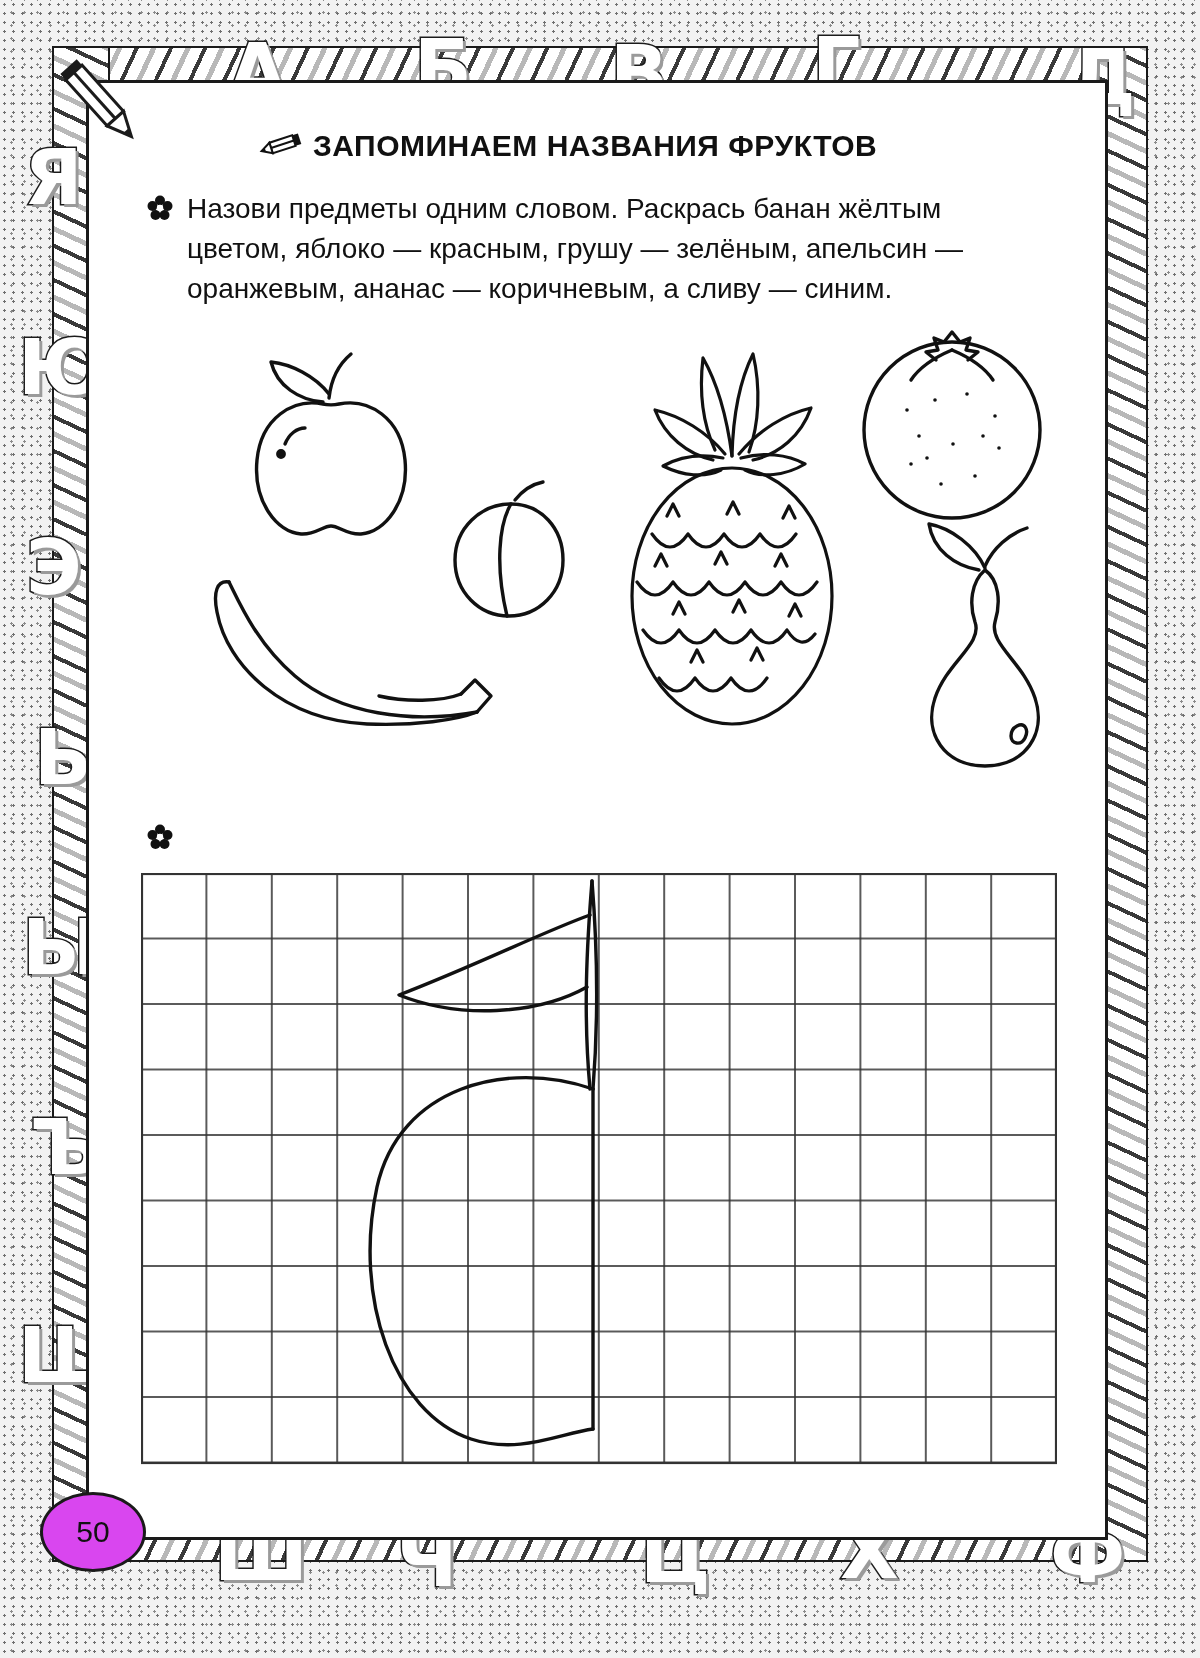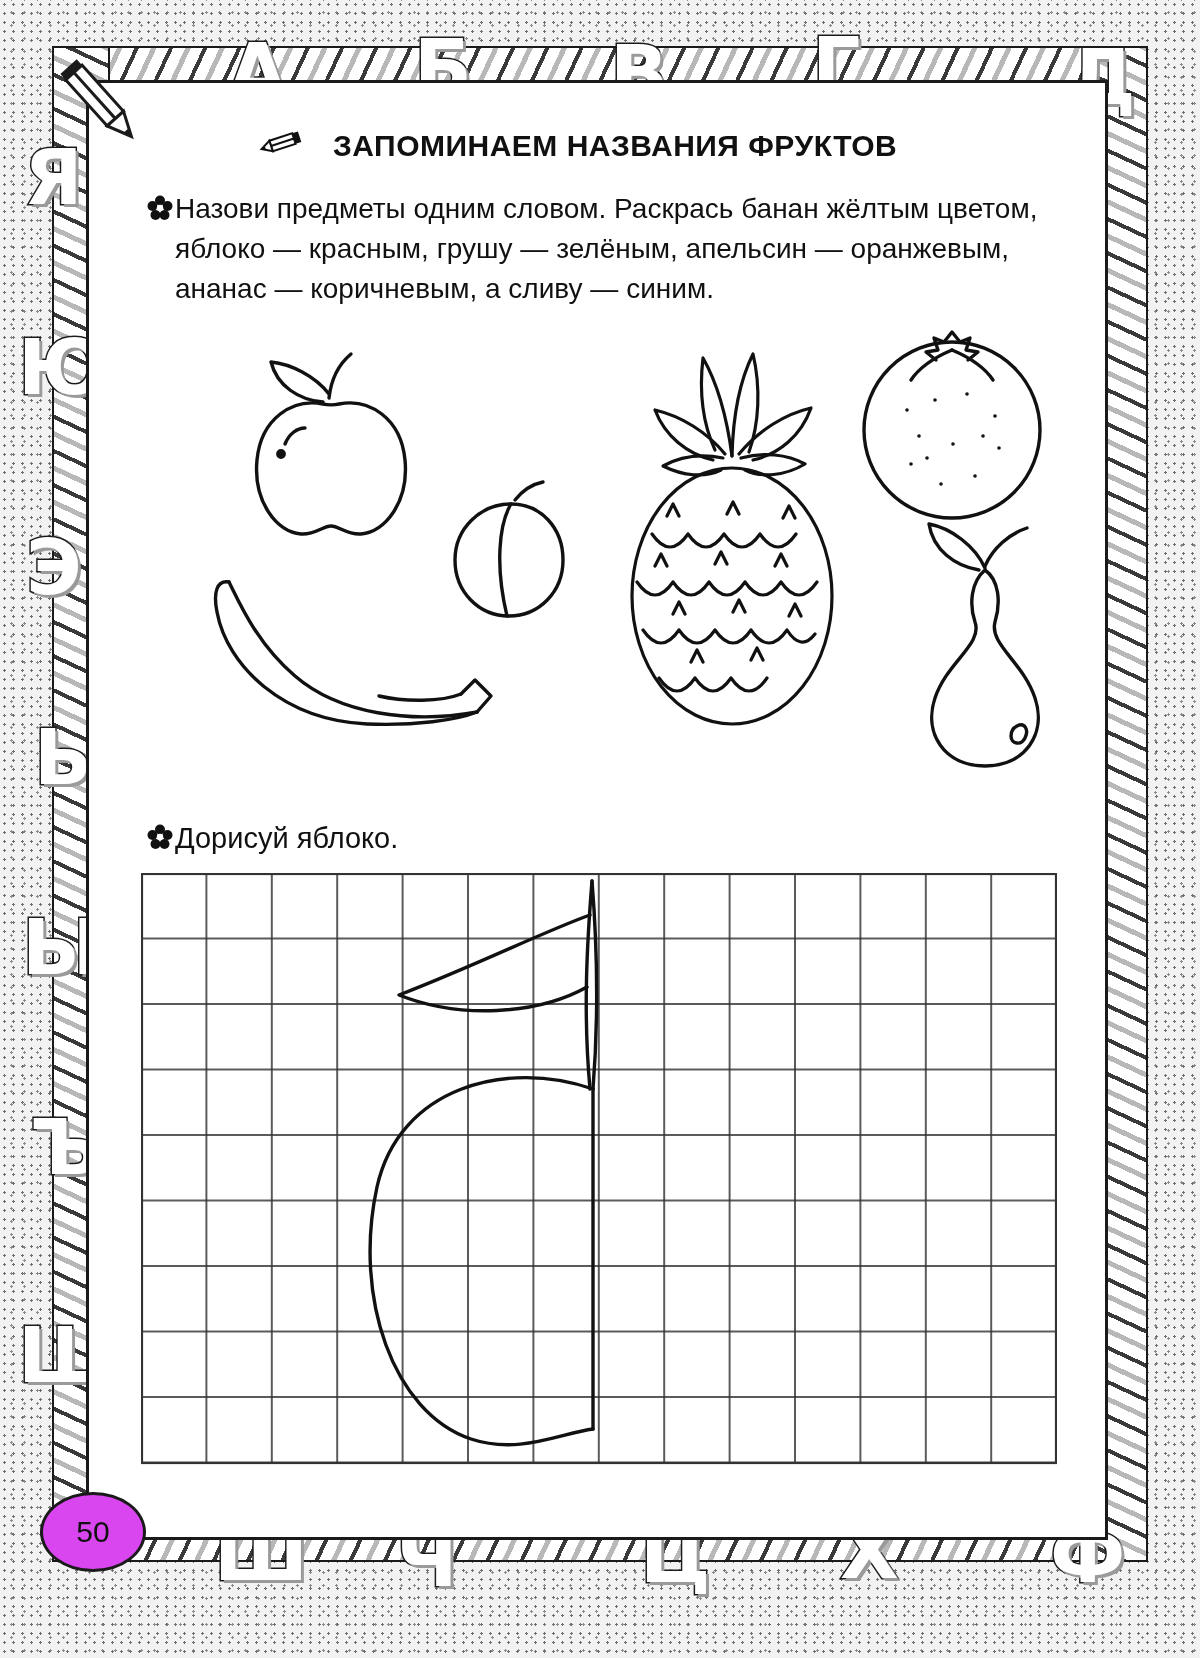--- a/index.html
+++ b/index.html
@@ -79,36 +79,36 @@
     height: 1460px;
     background: #ffffff;
     border: 3px solid #1a1a1a;
     box-sizing: border-box;
     z-index: 5;
   }
 
   
   .title-row {
     display: flex;
-    align-items: center;
-    gap: 28px;
+    align-items: flex-end;
+    gap: 8px;
     margin: 46px 0 0 170px;
   }
   .title-text {
     font-family: "Liberation Sans", sans-serif;
     font-weight: 700;
     font-size: 30px;
     letter-spacing: 0.5px;
     color: #111111;
   }
 
   
   .task {
     display: flex;
-    gap: 2px;
+    gap: 14px;
     margin: 26px 58px 0 58px;
   }
   .flower-bullet { flex: 0 0 auto; margin-top: 6px; }
   .task-text {
     font-family: "Liberation Sans", sans-serif;
     font-size: 28px;
     line-height: 1.42;
     color: #111111;
   }
   .task2 { margin-top: 30px; }
@@ -330,21 +330,20 @@
     <span class="flower-bullet">
       <svg width="26" height="26" viewBox="0 0 26 26">
         <circle cx="13" cy="5.5" r="5" fill="#111"></circle>
         <circle cx="5.5" cy="11" r="5" fill="#111"></circle>
         <circle cx="20.5" cy="11" r="5" fill="#111"></circle>
         <circle cx="8.5" cy="20" r="5" fill="#111"></circle>
         <circle cx="17.5" cy="20" r="5" fill="#111"></circle>
         <circle cx="13" cy="13" r="3.2" fill="#ffffff"></circle>
       </svg>
     </span>
-    <span class="task-text">Дорисуй яблоко.</span>
   </div>
 
   <div class="grid-wrap">
     <svg class="grid-svg" width="916" height="600" viewBox="0 0 916 600">
       <defs>
         <pattern id="cells" width="65.4" height="65.5" patternUnits="userSpaceOnUse">
           <rect width="65.4" height="65.5" fill="#ffffff" stroke="#333333" stroke-width="1.6"></rect>
         </pattern>
       </defs>
       <rect x="1" y="1" width="914" height="589" fill="url(#cells)" stroke="#333333" stroke-width="2.2"></rect>

